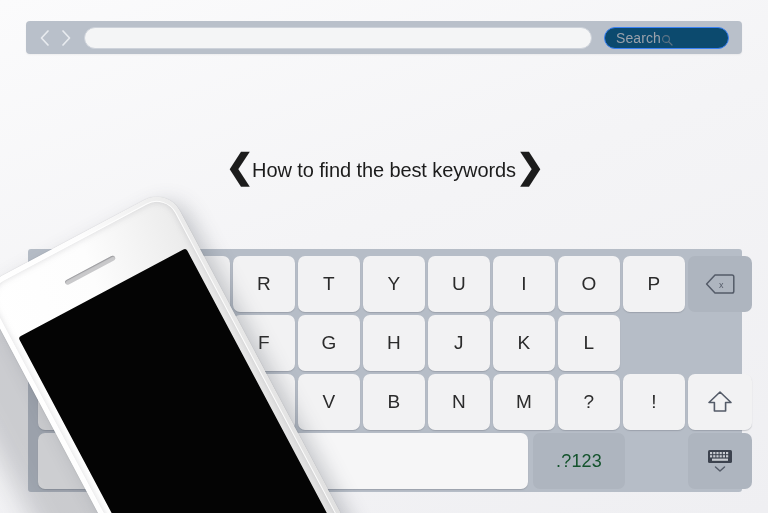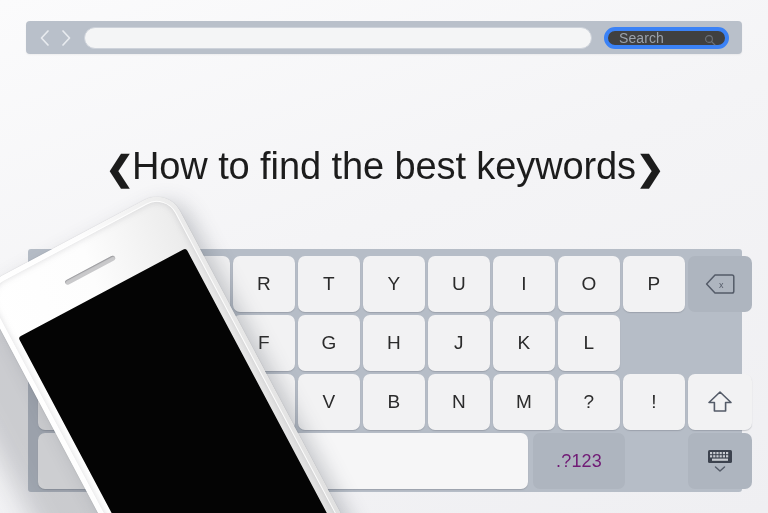--- a/index.html
+++ b/index.html
@@ -55,27 +55,26 @@
     border: 1px solid #cdd2da;
     border-radius: 11px;
     box-sizing: border-box;
   }
   .search-field {
     position: absolute;
     right: 13px;
     top: 6px;
     width: 125px;
     height: 22px;
-    background: #404040;
-    border: 4px solid #3b82f6;
+    background: #0c4a6e;
+    border: 1px solid #3b82f6;
     border-radius: 11px;
     box-sizing: border-box;
     display: flex;
     align-items: center;
-    justify-content: space-between;
     padding: 0 9px 0 11px;
   }
   .search-ph {
     font-size: 14px;
     color: #9aa1ab;
     letter-spacing: 0.1px;
     line-height: 1;
   }
   .search-ico { width: 12px; height: 12px; opacity: 0.72; }
 
@@ -92,21 +91,21 @@
     letter-spacing: -0.2px;
     line-height: 44px;
   }
   .headline .chevron-mark {
     font-weight: 700;
     font-size: 34px;
     letter-spacing: -2px;
     vertical-align: -1px;
   }
   .headline .title-text {
-    font-size: 38px;
+    font-size: 20px;
     letter-spacing: -0.1px;
   }
 
   
   .keyboard {
     position: absolute;
     left: 28px;
     top: 249px;
     width: 714px;
     height: 243px;
@@ -138,21 +137,21 @@
     box-shadow: none;
     color: #4b5260;
   }
   .key.go {
     background: #52a4dd;
     box-shadow: none;
     color: #ffffff;
     font-size: 19px;
   }
   .key.space { background: #f6f6f7; }
-  .key.num { font-size: 18px; color: #701a75; letter-spacing: 0.2px; }
+  .key.num { font-size: 18px; color: #14532d; letter-spacing: 0.2px; }
   .key svg { display: block; }
 
   
   .phone-shadow {
     position: absolute;
     left: -6px;
     top: 270px;
     width: 228px;
     height: 300px;
     background: rgba(60,65,75,0.22);

